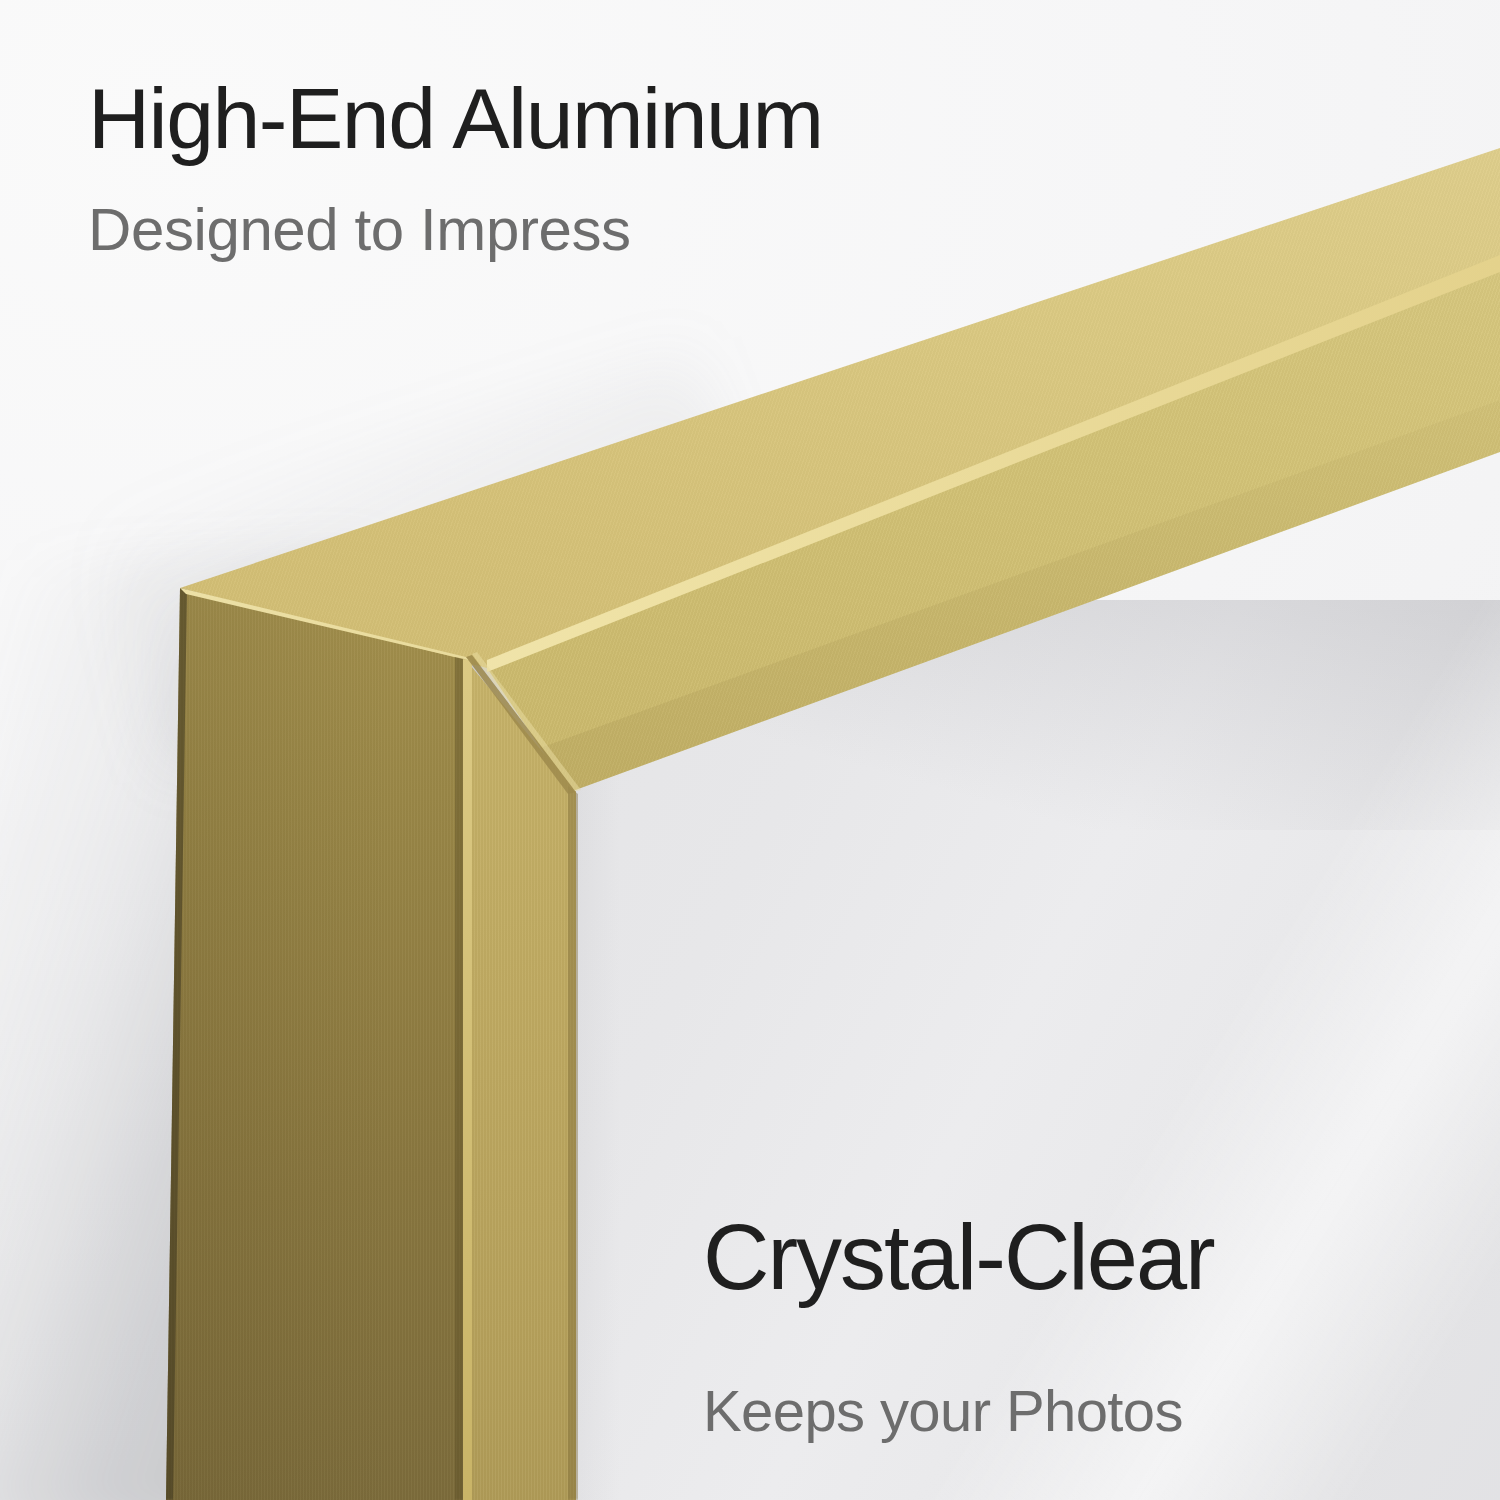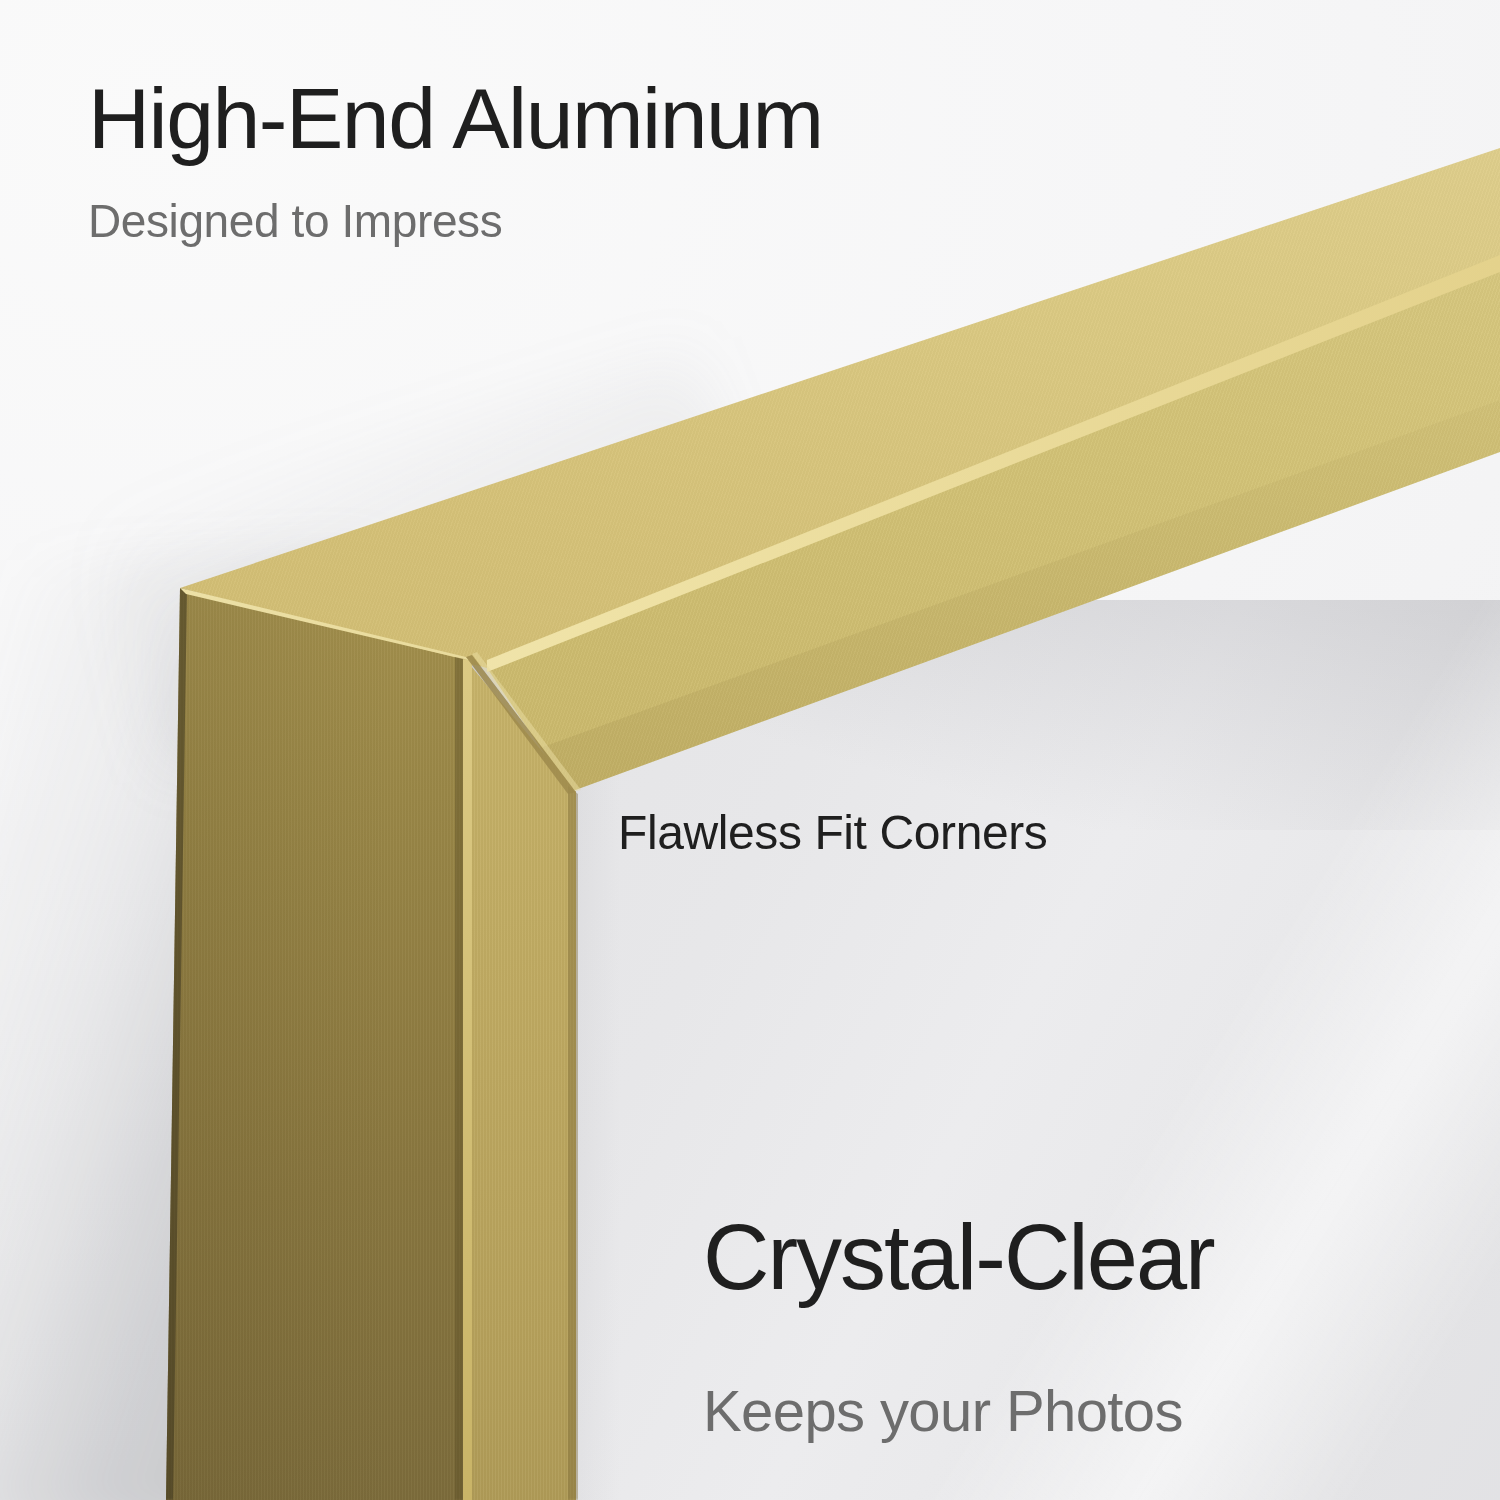--- a/index.html
+++ b/index.html
@@ -294,21 +294,21 @@
     top: 72px;
     font-size: 86px;
     font-weight: 400;
     letter-spacing: -1.5px;
     color: #1f1f1f;
     line-height: 1.08;
   }
   .subhead {
     left: 88px;
     top: 196px;
-    font-size: 46px;
+    font-size: 60px;
     font-weight: 400;
     letter-spacing: -0.4px;
     color: #6d6d6d;
     line-height: 1.12;
   }
   .corners-label {
     left: 618px;
     top: 806px;
     font-size: 48px;
     font-weight: 400;
@@ -372,21 +372,20 @@
     <div class="rail-left-crease"></div>
     <div class="rail-left-inner-edge"></div>
 
     <div class="miter-seam"></div>
     <div class="miter-seam-hi"></div>
   </div>
 
   <div class="txt headline">High-End Aluminum</div>
   <div class="txt subhead">Designed to Impress</div>
 
-  <div class="txt corners-label">Flawless Fit Corners</div>
 
   <div class="txt glass-headline">
     <span>Crystal-Clear</span>
     
   </div>
 
   <div class="txt glass-sub">
     <span>Keeps your Photos</span>
     
   </div>

